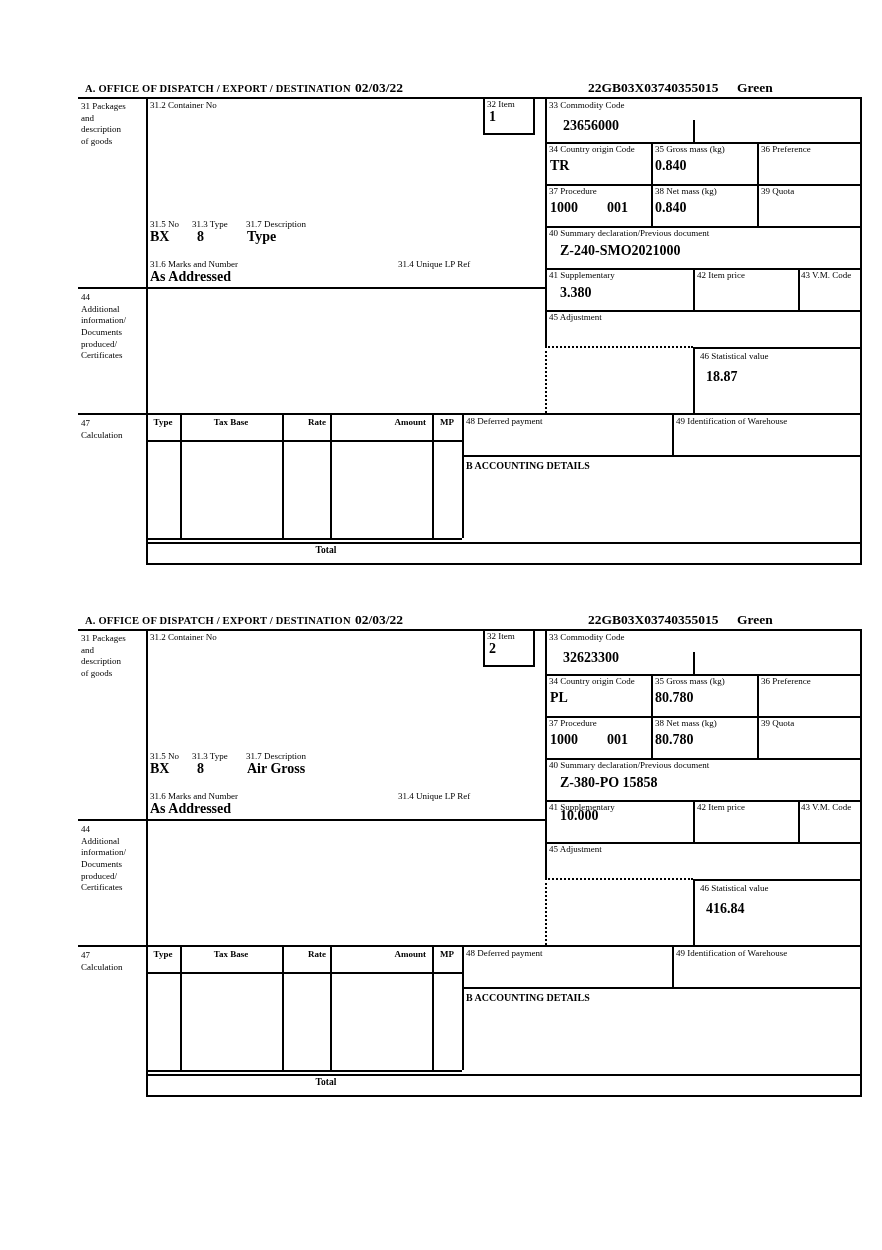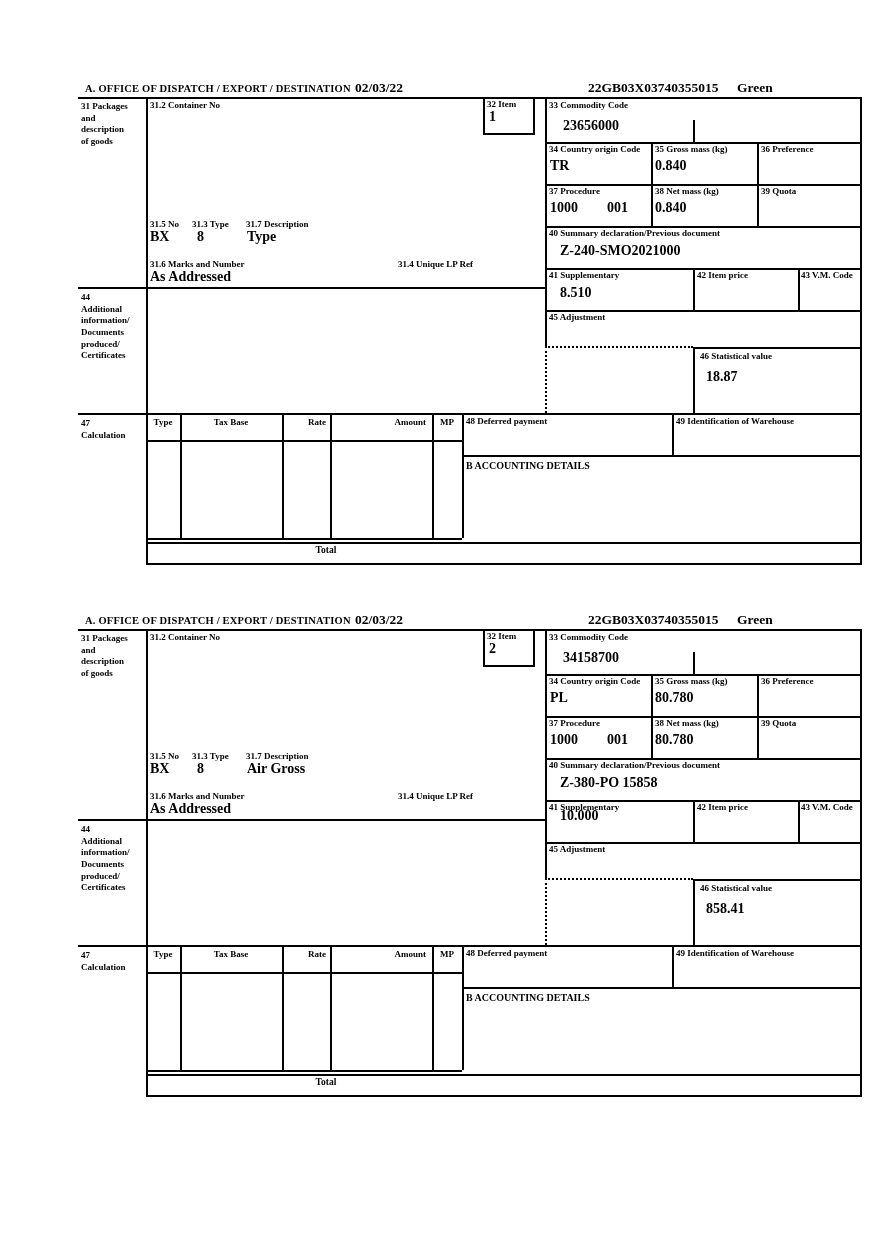--- a/index.html
+++ b/index.html
@@ -3,21 +3,21 @@
 <meta charset="utf-8">
 <style>
   html,body{margin:0;padding:0;background:#fff;}
   .page{position:relative;width:862px;height:1250px;background:#fff;color:#000;
         font-family:"Liberation Serif","DejaVu Serif",serif;overflow:hidden;}
   .block{position:absolute;left:0;width:882px;height:500px;}
   .hl{position:absolute;height:0;border-top:2px solid #000;}
   .vl{position:absolute;width:0;border-left:2px solid #000;}
   .hl.dot{border-top-style:dotted;}
   .vl.dot{border-left-style:dotted;}
-  .lbl{position:absolute;font-size:9px;font-weight:bold;line-height:1.3;white-space:pre-line;}
+  .lbl{position:absolute;font-size:9px;font-weight:normal;line-height:1.3;white-space:pre-line;}
   .val{position:absolute;font-size:14px;font-weight:bold;white-space:pre;}
   .hdr-office{position:absolute;font-size:10.5px;font-weight:bold;letter-spacing:.2px;}
   .hdr-big{position:absolute;font-size:13.5px;font-weight:bold;}
   .th{position:absolute;top:337px;font-size:9px;font-weight:bold;box-sizing:border-box;}
   .acct{position:absolute;font-size:10px;font-weight:bold;}
   .total{position:absolute;left:146px;top:465px;width:360px;text-align:center;font-size:9.5px;font-weight:bold;}
 </style>
 </head>
 <body>
 
@@ -105,21 +105,21 @@
     <div class="lbl" style="left:549px;top:106px">37 Procedure</div>
     <div class="val" style="left:550px;top:120px">1000</div>
     <div class="val" style="left:607px;top:120px">001</div>
     <div class="lbl" style="left:655px;top:106px">38 Net mass (kg)</div>
     <div class="val" style="left:655px;top:120px">0.840</div>
     <div class="lbl" style="left:761px;top:106px">39 Quota</div>
     <div class="val" style="left:761px;top:120px"></div>
     <div class="lbl" style="left:549px;top:148px">40 Summary declaration/Previous document</div>
     <div class="val" style="left:560px;top:163px">Z-240-SMO2021000</div>
     <div class="lbl" style="left:549px;top:190px">41 Supplementary</div>
-    <div class="val" style="left:560px;top:205px">8.510</div>
+    <div class="val" style="left:560px;top:205px">3.380</div>
     <div class="lbl" style="left:697px;top:190px">42 Item price</div>
     <div class="val" style="left:697px;top:205px"></div>
     <div class="lbl" style="left:801px;top:190px">43 V.M. Code</div>
     <div class="val" style="left:801px;top:205px"></div>
     <div class="lbl" style="left:549px;top:232px">45 Adjustment</div>
     <div class="val" style="left:560px;top:246px"></div>
     <div class="lbl" style="left:700px;top:271px">46 Statistical value</div>
     <div class="val" style="left:706px;top:289px">18.87</div>
 
     <div class="th" style="left:146px;width:34px;text-align:center">Type</div>
@@ -198,21 +198,21 @@
     <div class="lbl" style="left:246px;top:139px">31.7 Description</div>
     <div class="val" style="left:150px;top:149px">BX</div>
     <div class="val" style="left:197px;top:149px">8</div>
     <div class="val" style="left:247px;top:149px">Air Gross</div>
     <div class="lbl" style="left:150px;top:179px">31.6 Marks and Number</div>
     <div class="lbl" style="left:398px;top:179px">31.4 Unique LP Ref</div>
     <div class="val" style="left:150px;top:189px">As Addressed</div>
     <div class="val" style="left:398px;top:189px"></div>
 
     <div class="lbl" style="left:549px;top:20px">33 Commodity Code</div>
-    <div class="val" style="left:563px;top:38px">34158700</div>
+    <div class="val" style="left:563px;top:38px">32623300</div>
     <div class="lbl" style="left:549px;top:64px">34 Country origin Code</div>
     <div class="val" style="left:550px;top:78px">PL</div>
     <div class="lbl" style="left:655px;top:64px">35 Gross mass (kg)</div>
     <div class="val" style="left:655px;top:78px">80.780</div>
     <div class="lbl" style="left:761px;top:64px">36 Preference</div>
     <div class="val" style="left:761px;top:78px"></div>
     <div class="lbl" style="left:549px;top:106px">37 Procedure</div>
     <div class="val" style="left:550px;top:120px">1000</div>
     <div class="val" style="left:607px;top:120px">001</div>
     <div class="lbl" style="left:655px;top:106px">38 Net mass (kg)</div>
@@ -223,21 +223,21 @@
     <div class="val" style="left:560px;top:163px">Z-380-PO 15858</div>
     <div class="lbl" style="left:549px;top:190px">41 Supplementary</div>
     <div class="val" style="left:560px;top:196px">10.000</div>
     <div class="lbl" style="left:697px;top:190px">42 Item price</div>
     <div class="val" style="left:697px;top:205px"></div>
     <div class="lbl" style="left:801px;top:190px">43 V.M. Code</div>
     <div class="val" style="left:801px;top:205px"></div>
     <div class="lbl" style="left:549px;top:232px">45 Adjustment</div>
     <div class="val" style="left:560px;top:246px"></div>
     <div class="lbl" style="left:700px;top:271px">46 Statistical value</div>
-    <div class="val" style="left:706px;top:289px">858.41</div>
+    <div class="val" style="left:706px;top:289px">416.84</div>
 
     <div class="th" style="left:146px;width:34px;text-align:center">Type</div>
     <div class="th" style="left:180px;width:102px;text-align:center">Tax Base</div>
     <div class="th" style="left:282px;width:48px;text-align:right;padding-right:4px">Rate</div>
     <div class="th" style="left:330px;width:102px;text-align:right;padding-right:6px">Amount</div>
     <div class="th" style="left:432px;width:30px;text-align:center">MP</div>
     <div class="lbl" style="left:466px;top:336px">48 Deferred payment</div>
     <div class="lbl" style="left:676px;top:336px">49 Identification of Warehouse</div>
     <div class="acct" style="left:466px;top:380px">B ACCOUNTING DETAILS</div>
     <div class="total">Total</div>

